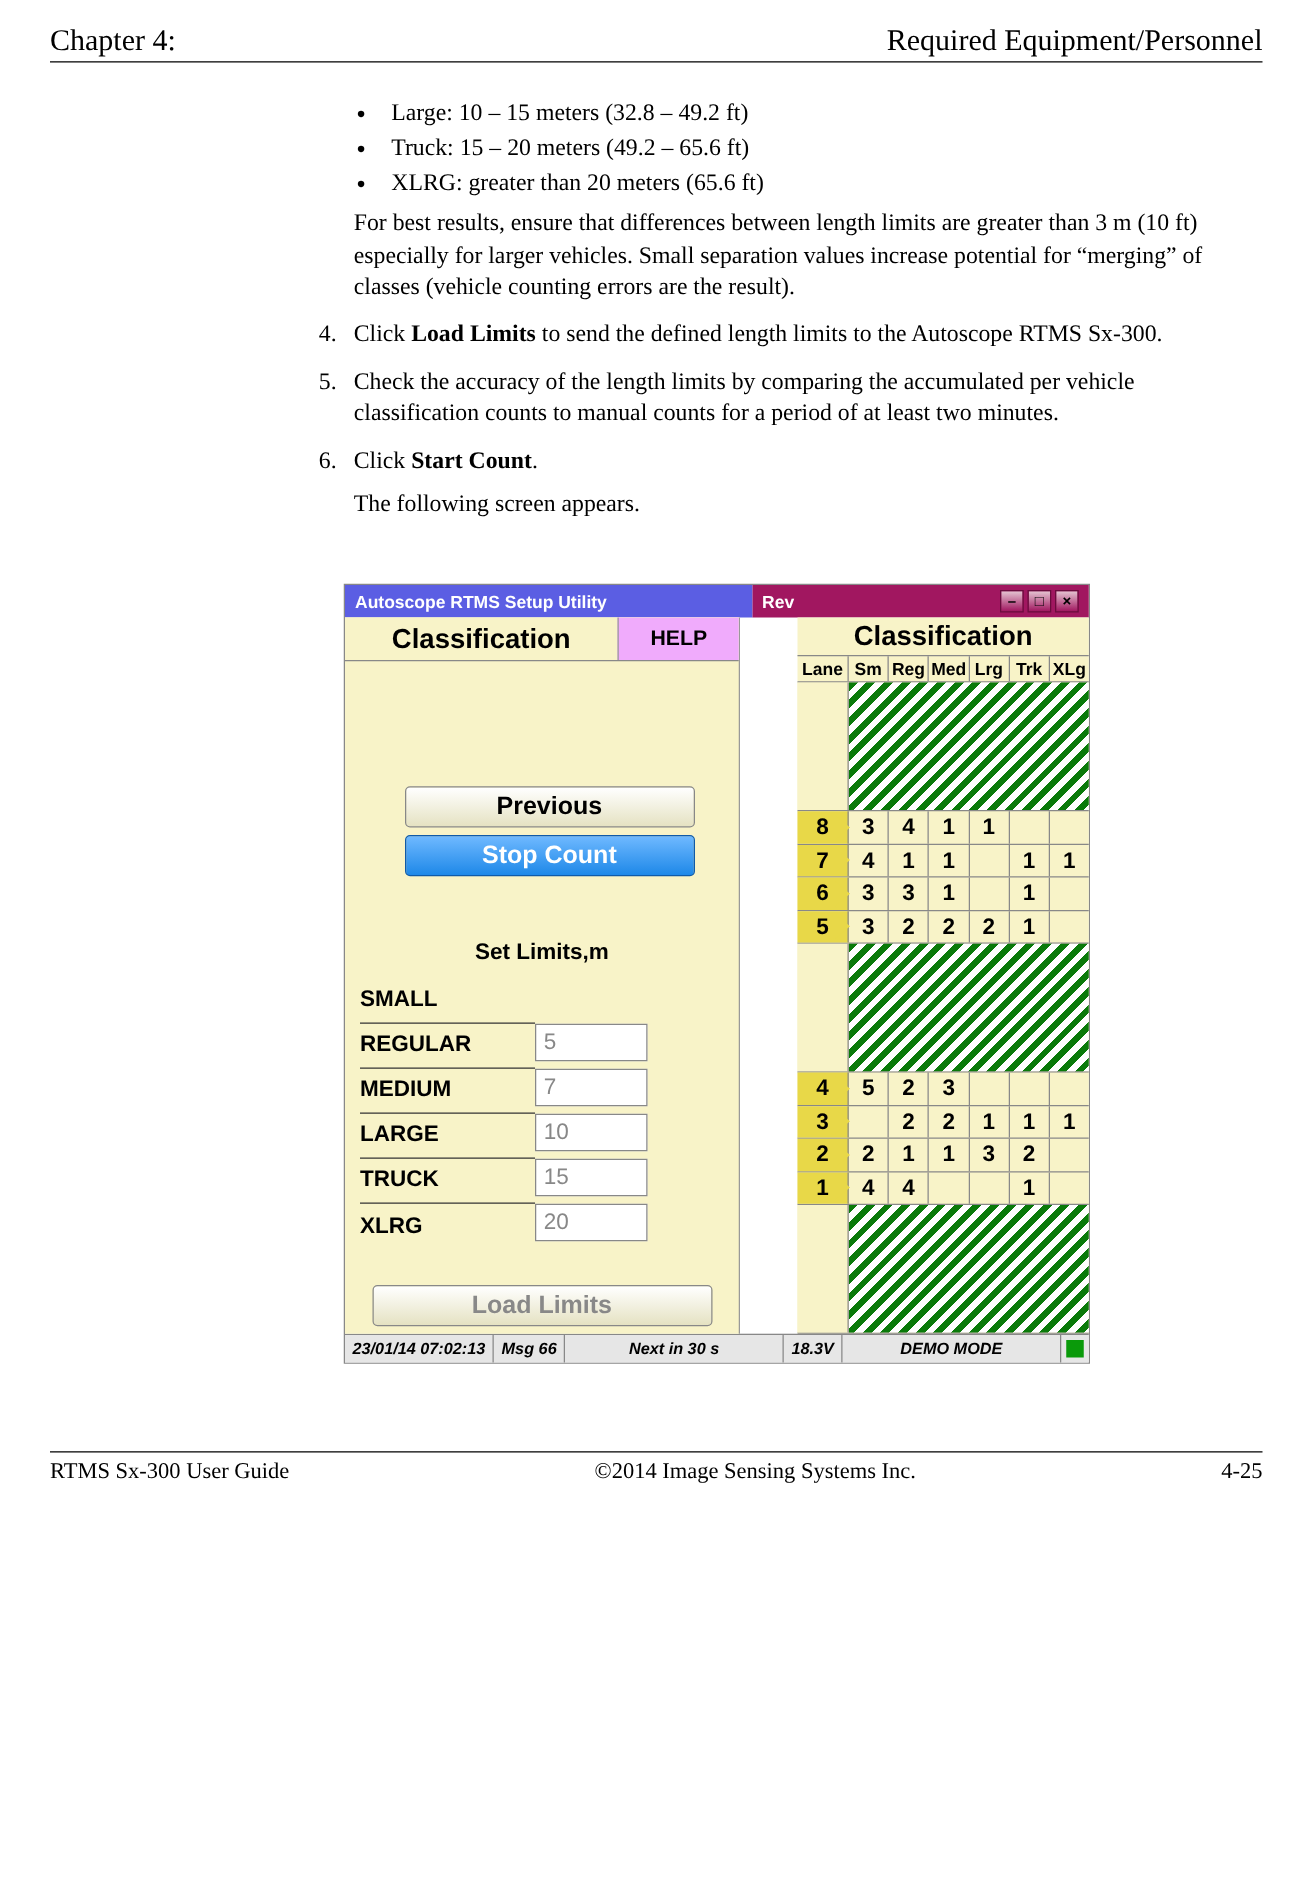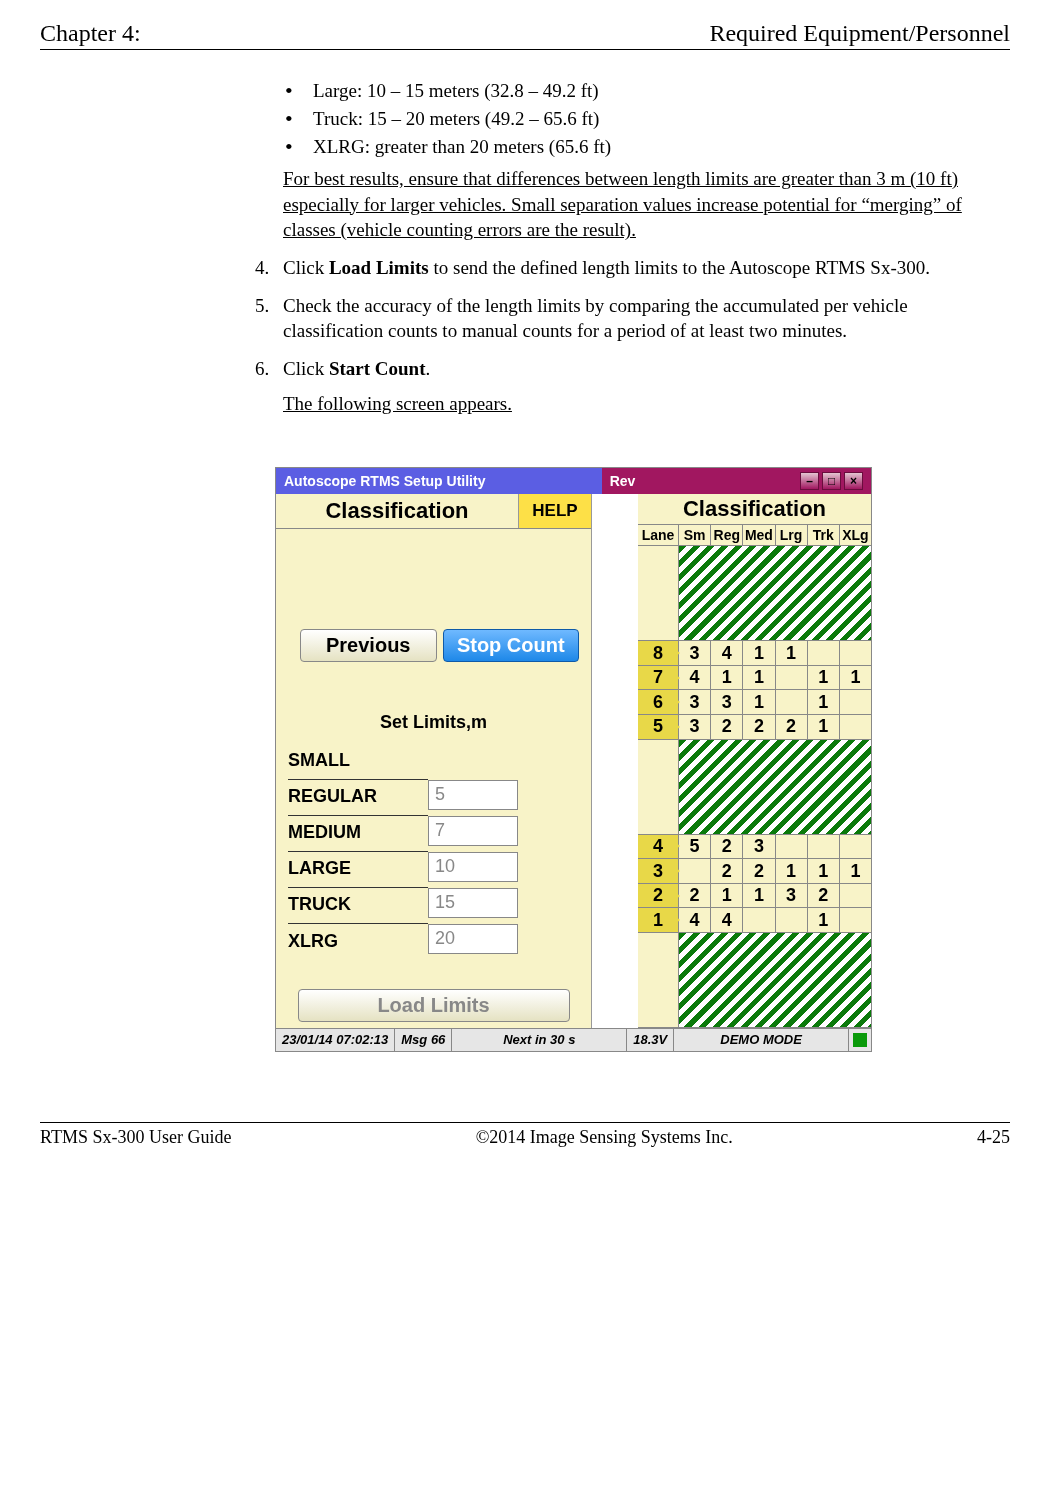--- a/index.html
+++ b/index.html
@@ -41,21 +41,20 @@
     content: "•";
     position: absolute;
     left: 0;
     top: 0;
     font-size: 22px;
     line-height: 1;
   }
   .para {
     margin: 0 0 12px 0;
     line-height: 1.35;
-    text-decoration: underline;
   }
   ol.steps {
     list-style: none;
     counter-reset: step 3;
     padding: 0;
     margin: 0;
   }
   ol.steps > li {
     counter-increment: step;
     position: relative;
@@ -128,22 +127,22 @@
     color:#000;
     font-family: Arial, sans-serif;
   }
   .help-btn {
     width:64px;
     font-weight:bold;
     font-size:17px;
     text-align:center;
     border-left:1px solid #999;
     display:flex; align-items:center; justify-content:center;
-    background:#fde047;
-    padding:0 4px;
+    background:#f0abfc;
+    padding:0 16px;
   }
   .right-classhdr {
     text-align:center;
     font-weight:bold;
     font-size:22px;
     padding:2px 0;
     border-bottom:1px solid #888;
   }
   .col-hdrs {
     display:flex;
@@ -154,21 +153,21 @@
     text-align:center;
     font-weight:bold;
     font-size:14px;
     padding:2px 0;
     border-right:1px solid #888;
   }
   .col-hdrs > div:last-child{ border-right:none;}
   .col-hdrs .lane-col { flex:0 0 40px; }
   .left-buttons {
     padding: 100px 12px 20px 24px;
-    display:flex; flex-direction:row; gap:6px;
+    display:flex; flex-direction:column; gap:6px;
     align-items:center;
   }
   .app-btn {
     width: 230px;
     text-align:center;
     font-weight:bold;
     font-size:20px;
     padding: 4px 0;
     border:1px solid #888;
     border-radius:4px;

